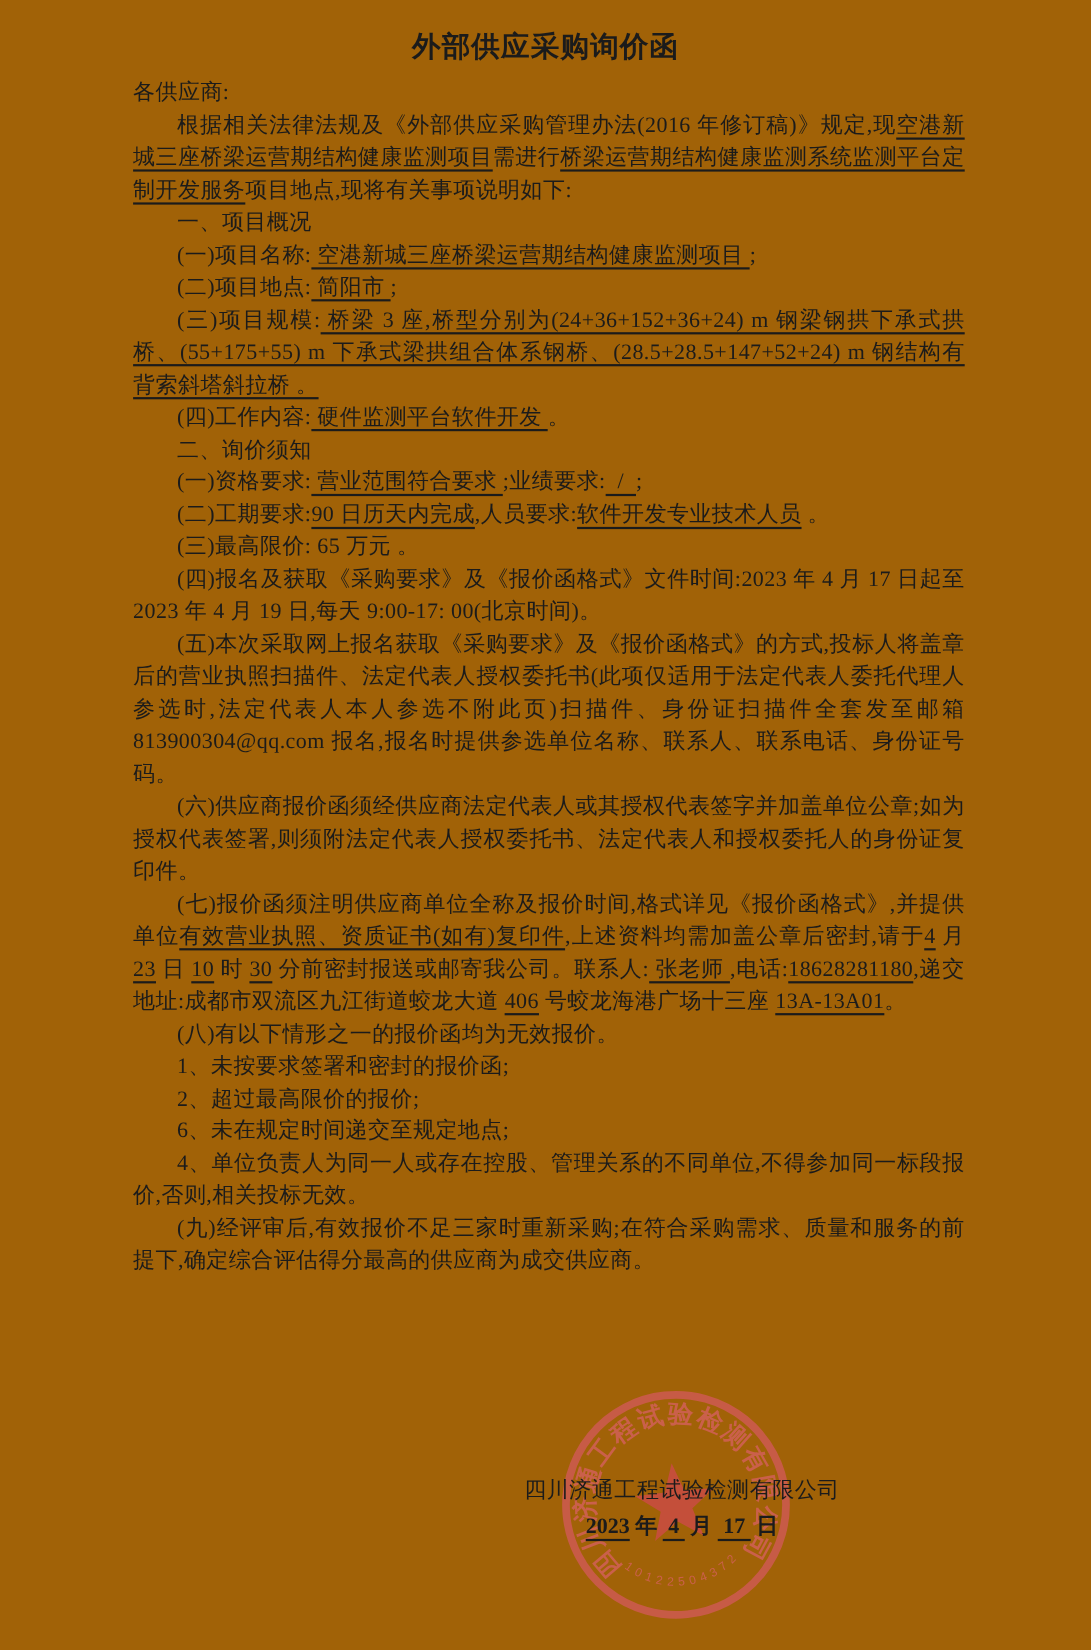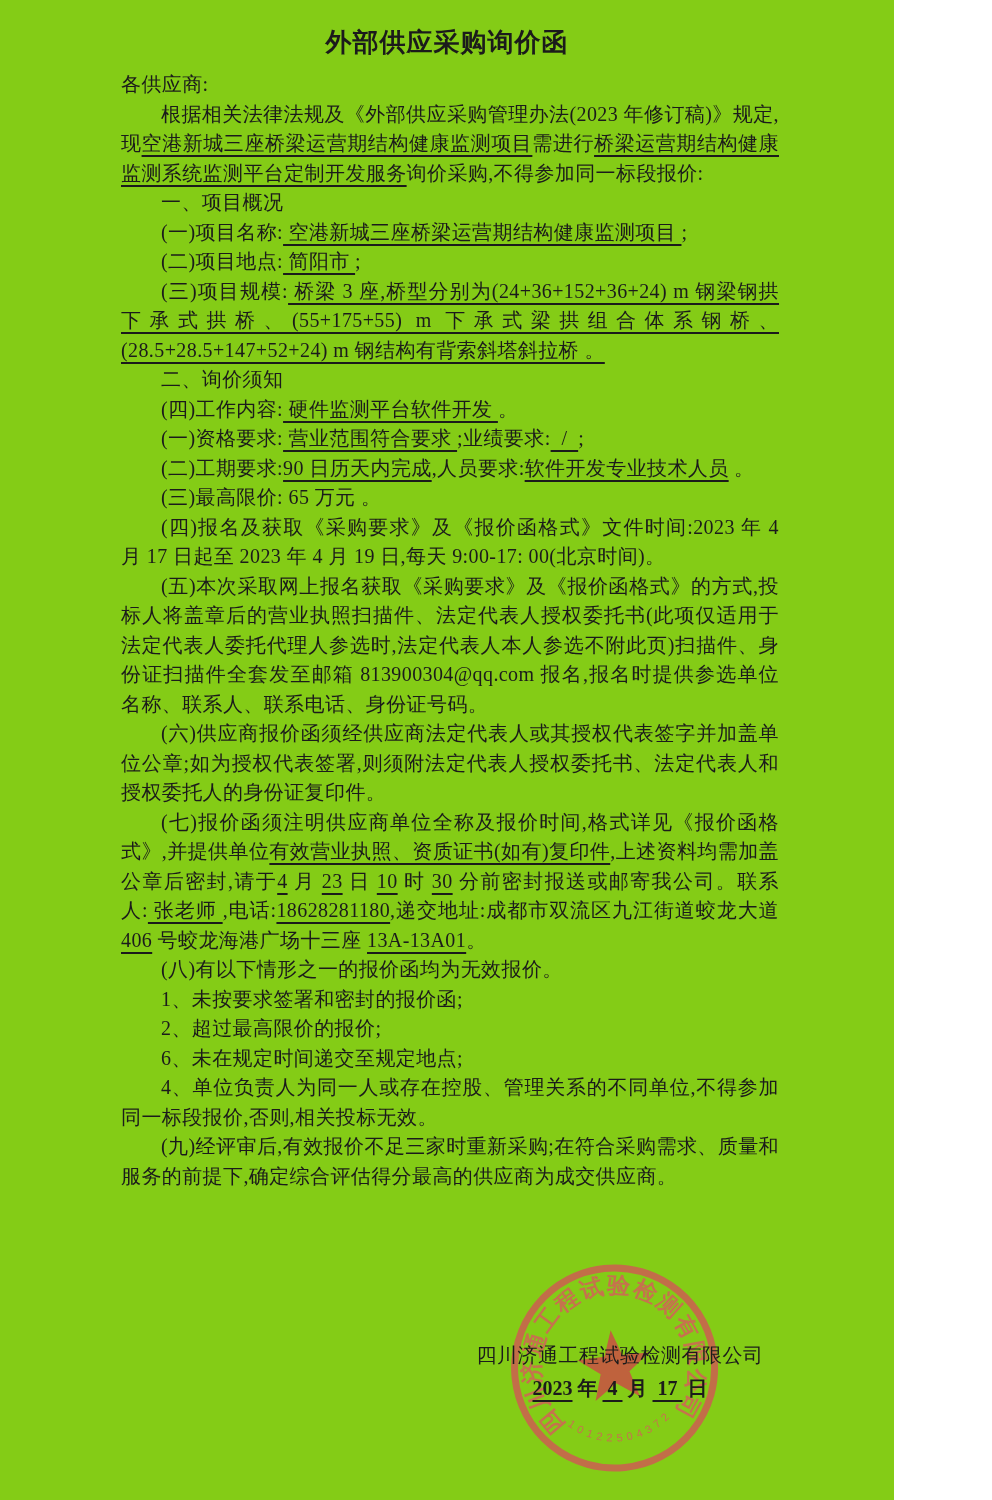--- a/index.html
+++ b/index.html
@@ -1,20 +1,20 @@
 <!DOCTYPE html>
 <html><head>
 <meta charset="utf-8">
 <style>
   html,body { margin:0; padding:0; background:#ffffff; }
   .page {
     position:relative;
-    width:894px;
+    width:992px;
     height:1500px;
-    background:#84cc16;
+    background:#a16207;
     overflow:hidden;
     font-family:"Liberation Serif", serif;
     color:#1b1b1b;
   }
   .doc-title {
     margin:0;
     padding-top:25px;
     text-align:center;
     font-size:26px;
     font-weight:bold;
@@ -75,33 +75,33 @@
 <body>
 
 <div class="page">
 
   <h1 class="doc-title">外部供应采购询价函</h1>
 
   <div class="content">
 
     <p class="para no-indent">各供应商:</p>
 
-    <p class="para"><span>根据相关法律法规及《外部供应采购管理办法(2023 年修订稿)》规定,现</span><span class="u">空港新城三座桥梁运营期结构健康监测项目</span><span>需进行</span><span class="u">桥梁运营期结构健康监测系统监测平台定制开发服务</span><span>询价采购,不得参加同一标段报价:</span></p>
+    <p class="para"><span>根据相关法律法规及《外部供应采购管理办法(2016 年修订稿)》规定,现</span><span class="u">空港新城三座桥梁运营期结构健康监测项目</span><span>需进行</span><span class="u">桥梁运营期结构健康监测系统监测平台定制开发服务</span><span>项目地点,现将有关事项说明如下:</span></p>
 
     <p class="para b">一、项目概况</p>
 
     <p class="para"><span>(一)项目名称:</span><span class="u">&nbsp;空港新城三座桥梁运营期结构健康监测项目&nbsp;</span><span>;</span></p>
 
     <p class="para"><span>(二)项目地点:</span><span class="u">&nbsp;简阳市&nbsp;</span><span>;</span></p>
 
     <p class="para"><span>(三)项目规模:</span><span class="u">&nbsp;桥梁 3 座,桥型分别为(24+36+152+36+24) m 钢梁钢拱下承式拱桥、(55+175+55) m 下承式梁拱组合体系钢桥、(28.5+28.5+147+52+24) m 钢结构有背索斜塔斜拉桥&nbsp;。</span></p>
 
+    <p class="para"><span>(四)工作内容:</span><span class="u">&nbsp;硬件监测平台软件开发&nbsp;</span><span>。</span></p>
+
     <p class="para b">二、询价须知</p>
-
-    <p class="para"><span>(四)工作内容:</span><span class="u">&nbsp;硬件监测平台软件开发&nbsp;</span><span>。</span></p>
 
     <p class="para"><span>(一)资格要求:</span><span class="u">&nbsp;营业范围符合要求&nbsp;</span><span>;业绩要求:</span><span class="u">&nbsp;&nbsp;/&nbsp;&nbsp;</span><span>;</span></p>
 
     <p class="para"><span>(二)工期要求:</span><span class="u">90 日历天内完成</span><span>,人员要求:</span><span class="u">软件开发专业技术人员</span><span> 。</span></p>
 
     <p class="para"><span>(三)最高限价:</span><span> 65 万元 。</span></p>
 
     <p class="para"><span class="b">(四)报名及获取《采购要求》及《报价函格式》文件时间:</span><span>2023 年 4 月 17 日起至 2023 年 4 月 19 日,每天 9:00-17: 00(北京时间)。</span></p>
 
     <p class="para">(五)本次采取网上报名获取《采购要求》及《报价函格式》的方式,投标人将盖章后的营业执照扫描件、法定代表人授权委托书(此项仅适用于法定代表人委托代理人参选时,法定代表人本人参选不附此页)扫描件、身份证扫描件全套发至邮箱 813900304@qq.com 报名,报名时提供参选单位名称、联系人、联系电话、身份证号码。</p>

